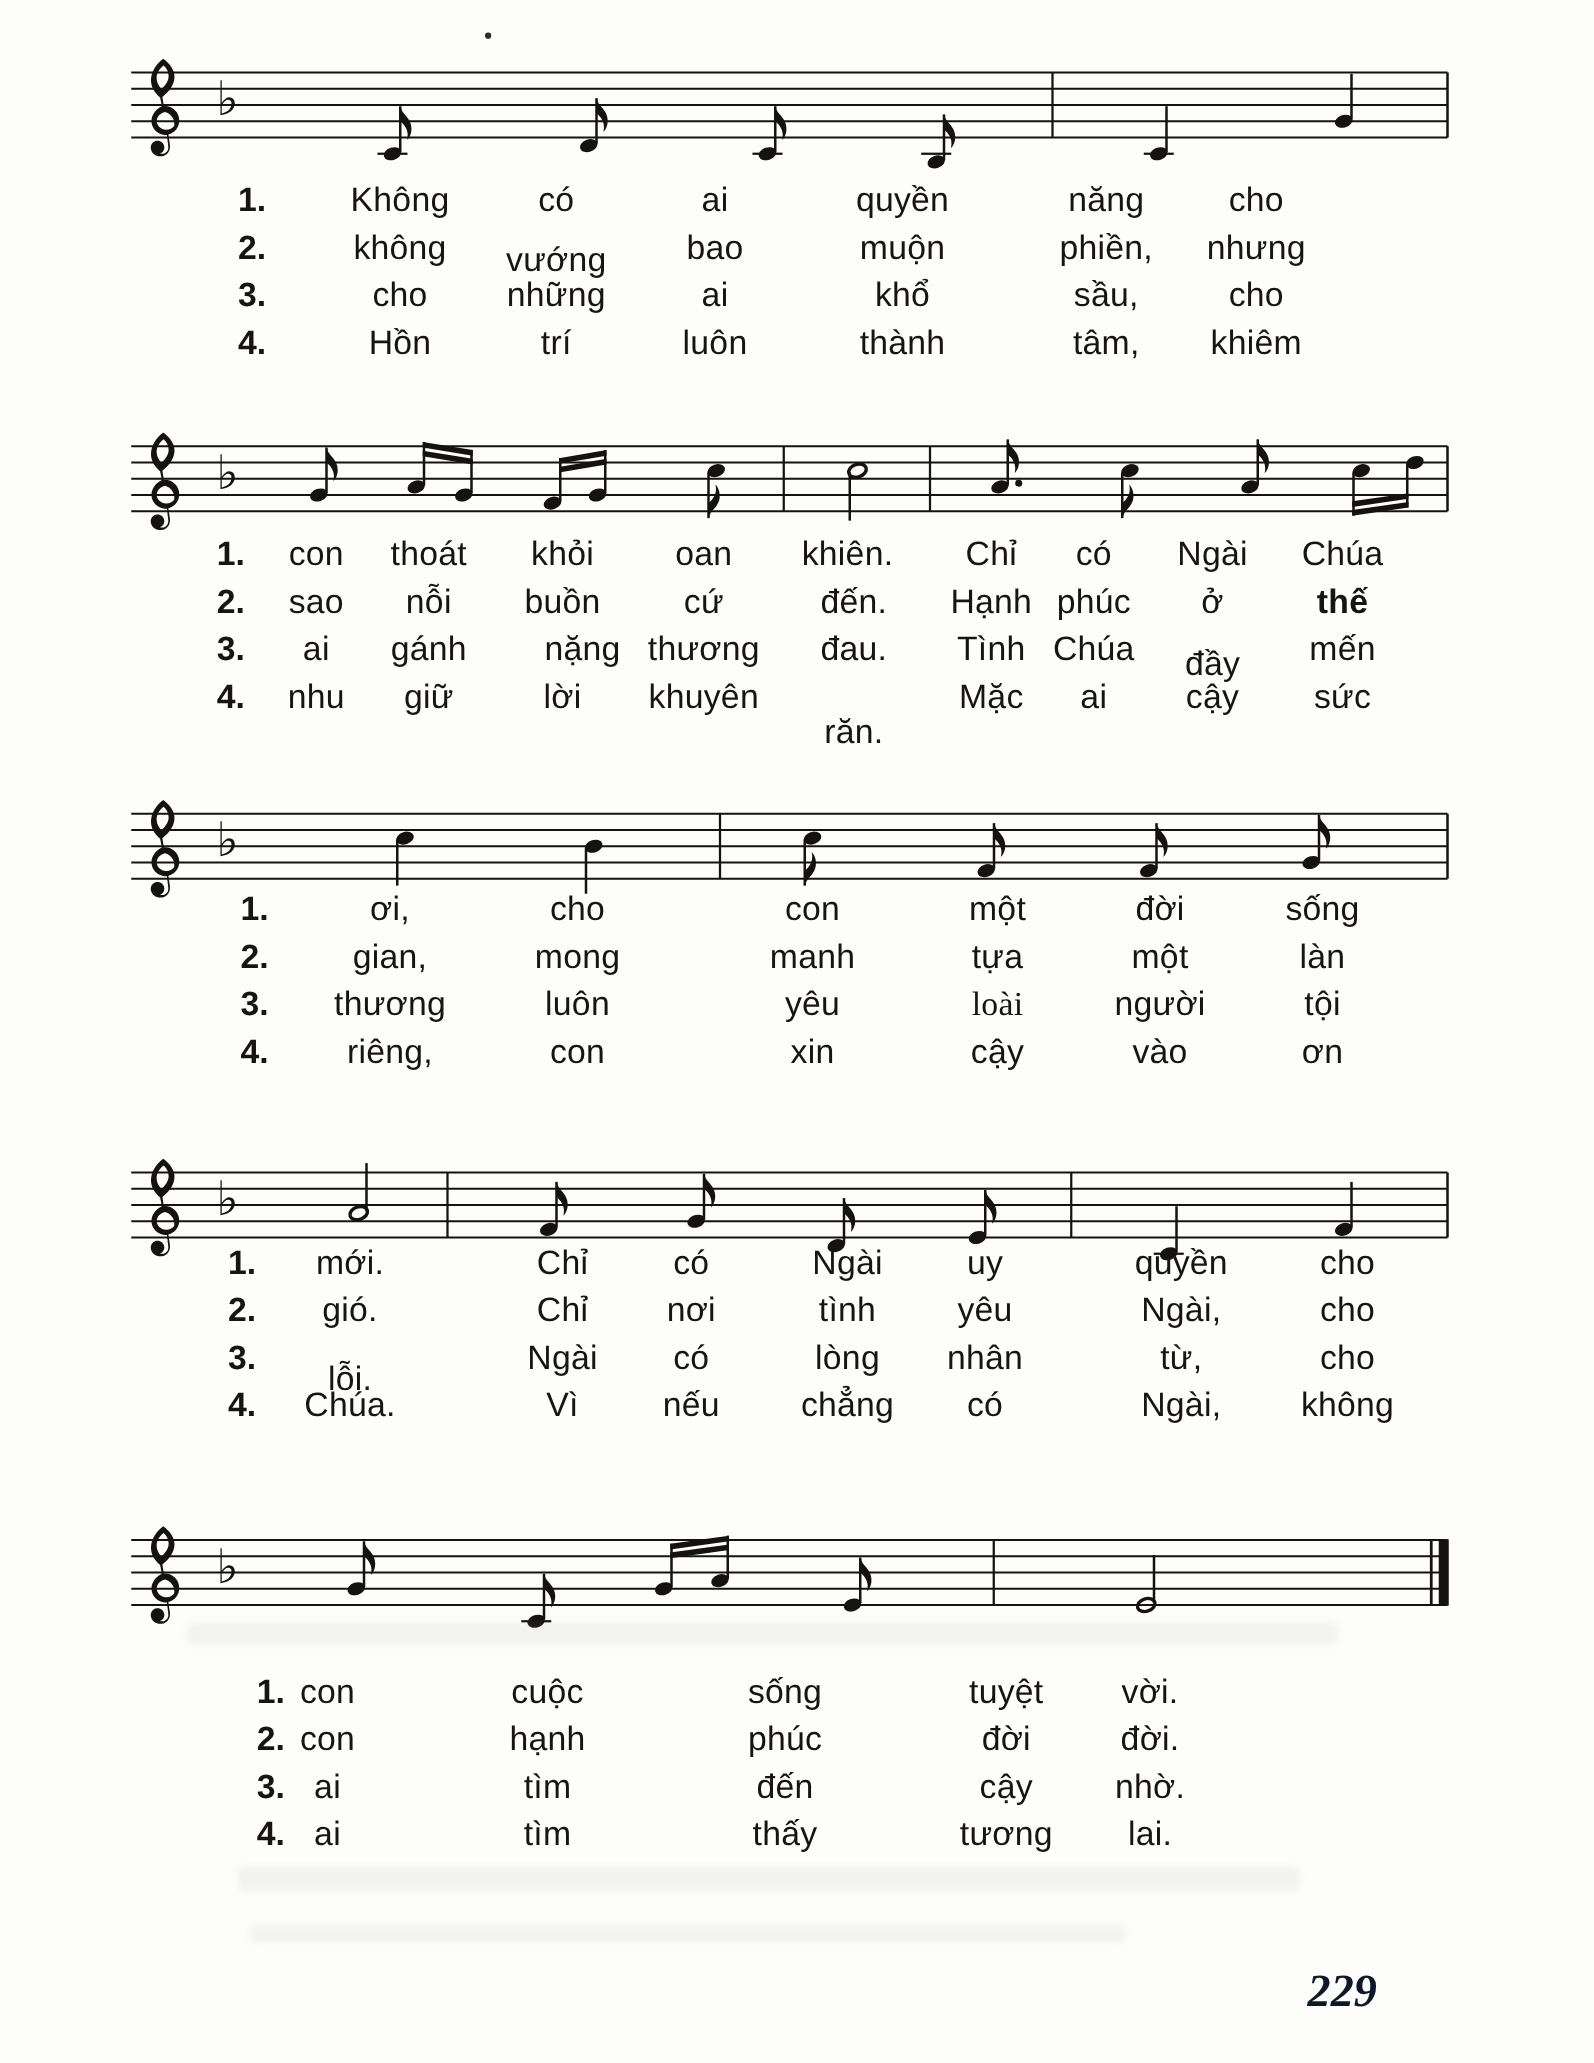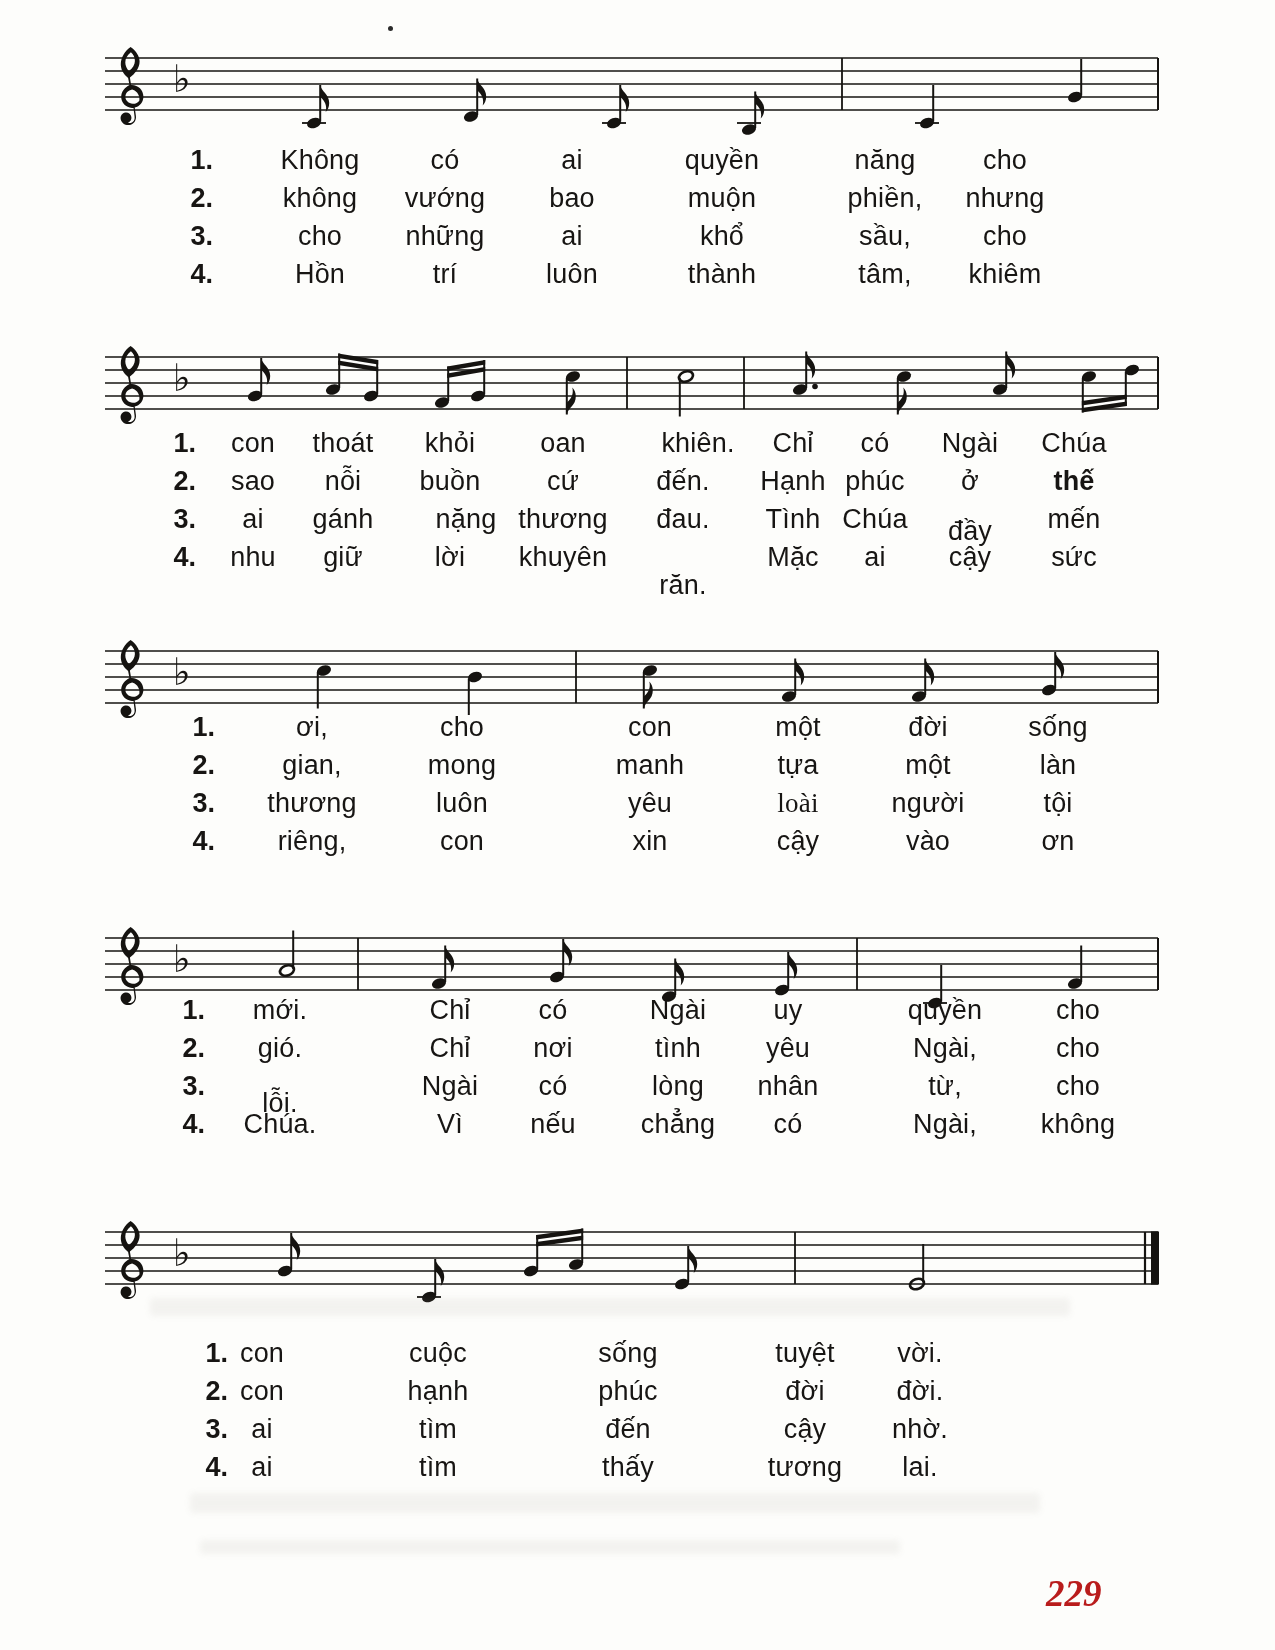--- a/index.html
+++ b/index.html
@@ -4,21 +4,21 @@
 <style>
   html,body{margin:0;padding:0;background:#e8e8e6;}
   .page{position:relative;width:1275px;height:1650px;background:#fdfdfb;margin:0 auto;overflow:hidden;
         font-family:"Liberation Sans", sans-serif;}
   #music-svg{position:absolute;left:0;top:0;}
   .lyric-word{position:absolute;font-size:27px;font-weight:500;letter-spacing:.2px;color:#171513;
               white-space:nowrap;transform:translateX(-50%);line-height:1;}
   .verse-num{position:absolute;font-size:27px;font-weight:700;color:#171513;white-space:nowrap;
              transform:translateX(-100%);line-height:1;}
   .page-number{position:absolute;left:1046px;top:1572px;font-family:"Liberation Serif", serif;
-               font-style:italic;font-weight:700;font-size:37px;color:#b91c1c;text-align:right;}
+               font-style:italic;font-weight:700;font-size:37px;color:#0f172a;text-align:right;}
   .bleed{position:absolute;background:#9a968e;opacity:.10;filter:blur(3px);border-radius:4px;}
   .speck{position:absolute;width:5px;height:5px;border-radius:50%;background:#2b2b2b;}
 </style>
 </head>
 <body>
 
 <div class="page">
   <svg id="music-svg" width="1275" height="1650" viewBox="0 0 1275 1650">
       <g>
         <line x1="105" y1="58" x2="1158" y2="58" stroke="#151310" stroke-width="1.5"></line>
@@ -201,21 +201,21 @@
   <div id="lyrics-layer">
       <span class="verse-num" style="left: 213px; top: 147px;">1.</span>
       <span class="lyric-word" style="left: 320px; top: 147px;">Không</span>
       <span class="lyric-word" style="left: 445px; top: 147px;">có</span>
       <span class="lyric-word" style="left: 572px; top: 147px;">ai</span>
       <span class="lyric-word" style="left: 722px; top: 147px;">quyền</span>
       <span class="lyric-word" style="left: 885px; top: 147px;">năng</span>
       <span class="lyric-word" style="left: 1005px; top: 147px;">cho</span>
       <span class="verse-num" style="left: 213px; top: 185px;">2.</span>
       <span class="lyric-word" style="left: 320px; top: 185px;">không</span>
-      <span class="lyric-word" style="left: 445px; top: 185px; text-align: center;">vướng</span>
+      <span class="lyric-word" style="left: 445px; top: 195px; text-align: center;">vướng</span>
       <span class="lyric-word" style="left: 572px; top: 185px;">bao</span>
       <span class="lyric-word" style="left: 722px; top: 185px;">muộn</span>
       <span class="lyric-word" style="left: 885px; top: 185px;">phiền,</span>
       <span class="lyric-word" style="left: 1005px; top: 185px;">nhưng</span>
       <span class="verse-num" style="left: 213px; top: 223px;">3.</span>
       <span class="lyric-word" style="left: 320px; top: 223px;">cho</span>
       <span class="lyric-word" style="left: 445px; top: 223px;">những</span>
       <span class="lyric-word" style="left: 572px; top: 223px;">ai</span>
       <span class="lyric-word" style="left: 722px; top: 223px;">khổ</span>
       <span class="lyric-word" style="left: 885px; top: 223px;">sầu,</span>
@@ -225,21 +225,21 @@
       <span class="lyric-word" style="left: 445px; top: 261px;">trí</span>
       <span class="lyric-word" style="left: 572px; top: 261px;">luôn</span>
       <span class="lyric-word" style="left: 722px; top: 261px;">thành</span>
       <span class="lyric-word" style="left: 885px; top: 261px;">tâm,</span>
       <span class="lyric-word" style="left: 1005px; top: 261px;">khiêm</span>
       <span class="verse-num" style="left: 196px; top: 430px;">1.</span>
       <span class="lyric-word" style="left: 253px; top: 430px;">con</span>
       <span class="lyric-word" style="left: 343px; top: 430px;">thoát</span>
       <span class="lyric-word" style="left: 450px; top: 430px;">khỏi</span>
       <span class="lyric-word" style="left: 563px; top: 430px;">oan</span>
-      <span class="lyric-word" style="left: 698px; top: 430px;">khiên.</span>
+      <span class="lyric-word" style="left: 678px; top: 430px;">khiên.</span>
       <span class="lyric-word" style="left: 793px; top: 430px;">Chỉ</span>
       <span class="lyric-word" style="left: 875px; top: 430px;">có</span>
       <span class="lyric-word" style="left: 970px; top: 430px;">Ngài</span>
       <span class="lyric-word" style="left: 1074px; top: 430px;">Chúa</span>
       <span class="verse-num" style="left: 196px; top: 468px;">2.</span>
       <span class="lyric-word" style="left: 253px; top: 468px;">sao</span>
       <span class="lyric-word" style="left: 343px; top: 468px;">nỗi</span>
       <span class="lyric-word" style="left: 450px; top: 468px;">buồn</span>
       <span class="lyric-word" style="left: 563px; top: 468px;">cứ</span>
       <span class="lyric-word" style="left: 683px; top: 468px;">đến.</span>

